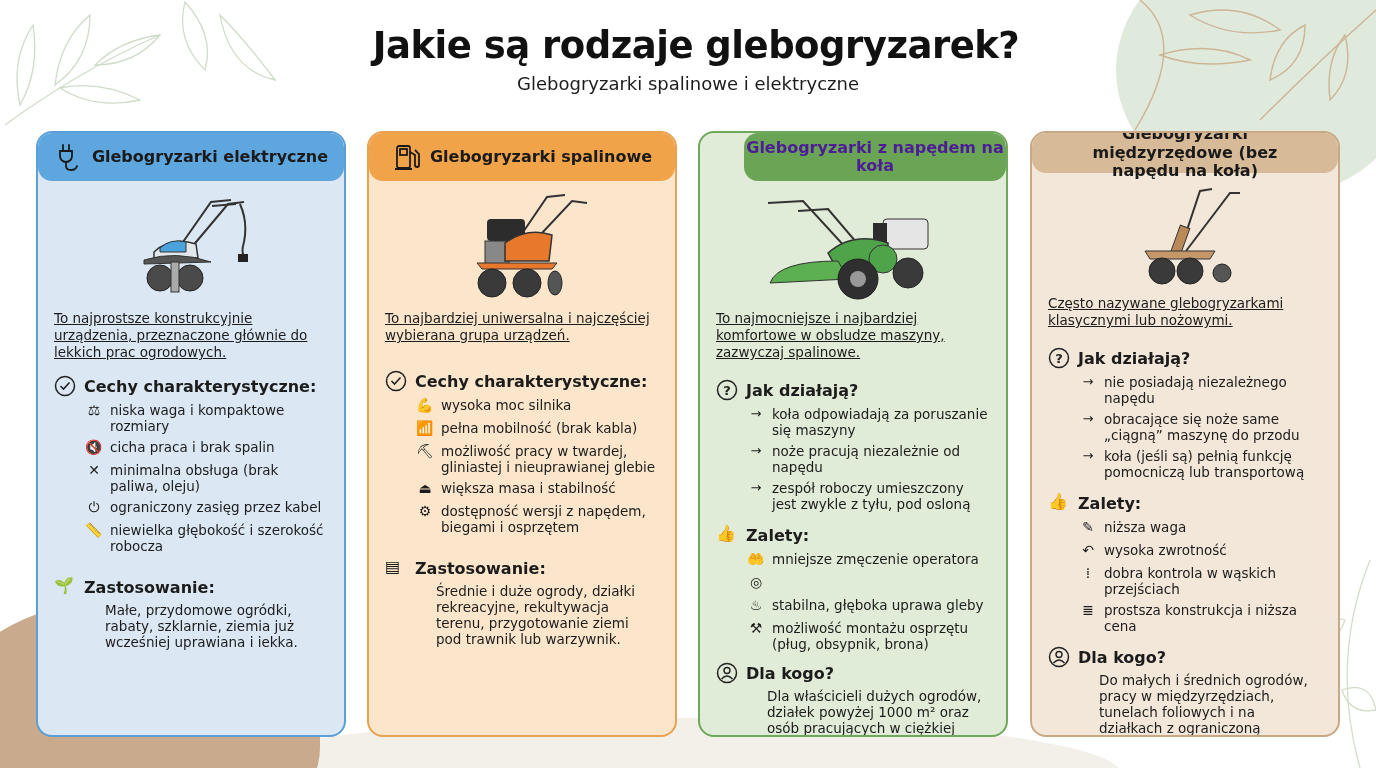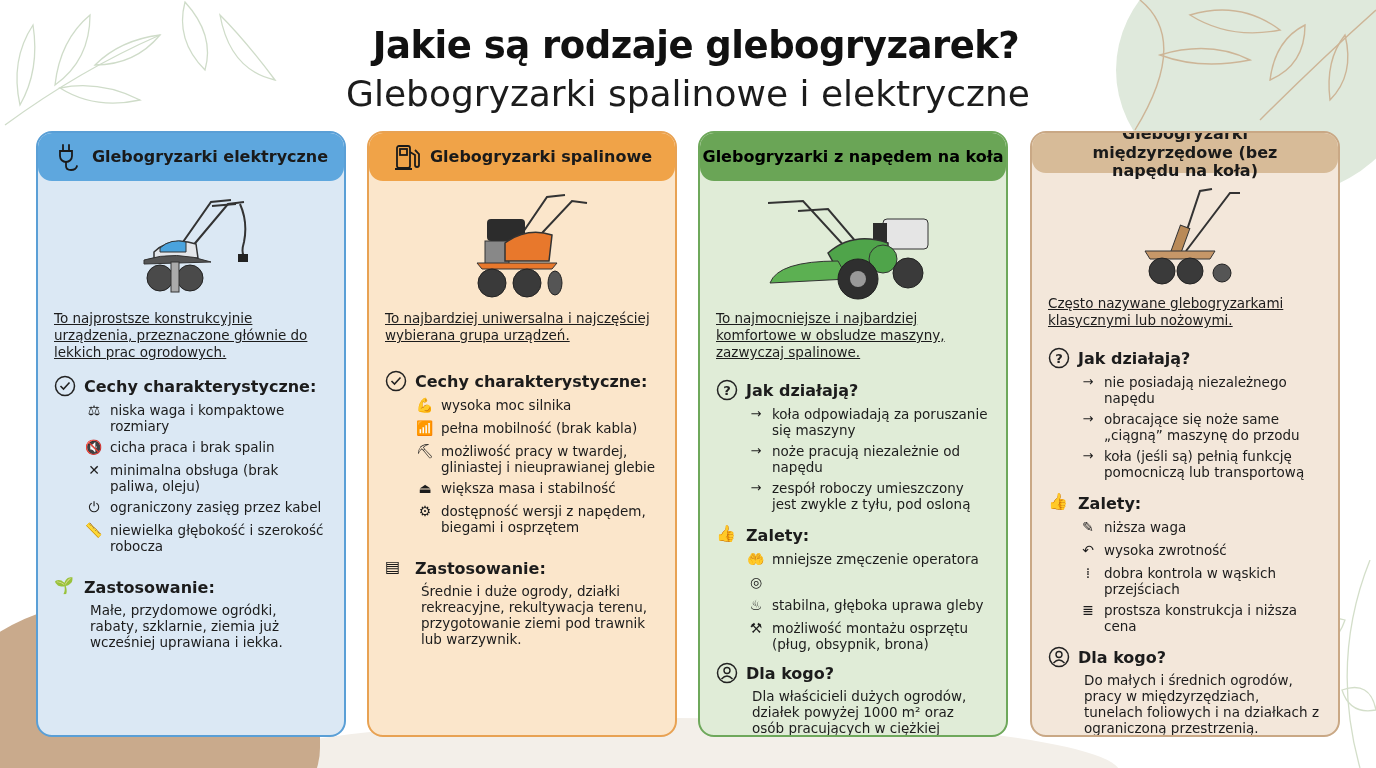--- a/index.html
+++ b/index.html
@@ -25,45 +25,45 @@
   }
   svg.leaves { position: absolute; pointer-events: none; }
 
   .title-wrap { position: absolute; top: 24px; left: 0; width: 1376px; text-align: center; z-index: 2; }
   .main-title {
     font-family: "DejaVu Sans", sans-serif; font-weight: bold;
     font-size: 37px; letter-spacing: -0.5px; color: #111; margin-left: 16px;
   }
   .subtitle {
     margin-top: 6px; font-family: "DejaVu Sans", sans-serif;
-    font-size: 36px; color: #1c1c1c; font-weight: normal;
+    font-size: 18px; color: #1c1c1c; font-weight: normal;
   }
 
   .card {
     position: absolute; top: 131px; height: 606px;
     border-radius: 16px; border: 2px solid; overflow: hidden; z-index: 2;
   }
   .card-header {
     height: 48px; display: flex; align-items: center; justify-content: center;
     gap: 8px; font-weight: bold; font-size: 16px; color: #1a1a1a; text-align: center;
     border-radius: 14px 14px 14px 14px; line-height: 1.15;
   }
   .card-header.tall { height: 40px; }
-  .card-header.light { color: #000000; }
+  .card-header.light { color: #4c1d95; margin-left: 44px; }
   .hdr-icon { width: 30px; height: 30px; display: inline-flex; }
   .illu { height: 115px; display: flex; align-items: center; justify-content: center; margin-top: 8px; }
   .intro { font-size: 13.5px; line-height: 17px; padding: 0 16px; margin-top: 6px; text-decoration: underline; }
 
   .section-head { display: flex; align-items: center; gap: 8px; font-weight: bold; font-size: 16px; margin: 14px 0 4px 16px; }
   .section-head .sicon { width: 22px; height: 22px; display: inline-flex; }
   .items { list-style: none; padding-left: 46px; padding-right: 14px; }
   .items li { display: flex; gap: 6px; font-size: 13.5px; line-height: 16px; margin: 5px 0; }
   .items li .iicon { width: 20px; flex: 0 0 20px; height: 18px; display: inline-flex; align-items: flex-start; justify-content: center; font-size: 14px; }
   .arrows li .iicon { font-size: 13px; }
-  .para { font-size: 13.5px; line-height: 16px; padding-left: 52px; padding-right: 18px; margin-top: 2px; }
+  .para { font-size: 13.5px; line-height: 16px; padding-left: 67px; padding-right: 18px; margin-top: 2px; }
 
   #card1 { left: 36px; width: 310px; background: #dbe8f4; border-color: #5a9fd6; }
   #card1 .card-header { background: #5ea7de; }
   #card2 { left: 367px; width: 310px; background: #fbe6cb; border-color: #e8a253; }
   #card2 .card-header { background: #f0a348; }
   #card3 { left: 698px; width: 310px; background: #e0ecd7; border-color: #6ea85b; }
   #card3 .card-header { background: #6aa556; }
   #card4 { left: 1030px; width: 310px; background: #f3e7da; border-color: #c9a885; }
   #card4 .card-header { background: #d7bb98; }
 </style>

